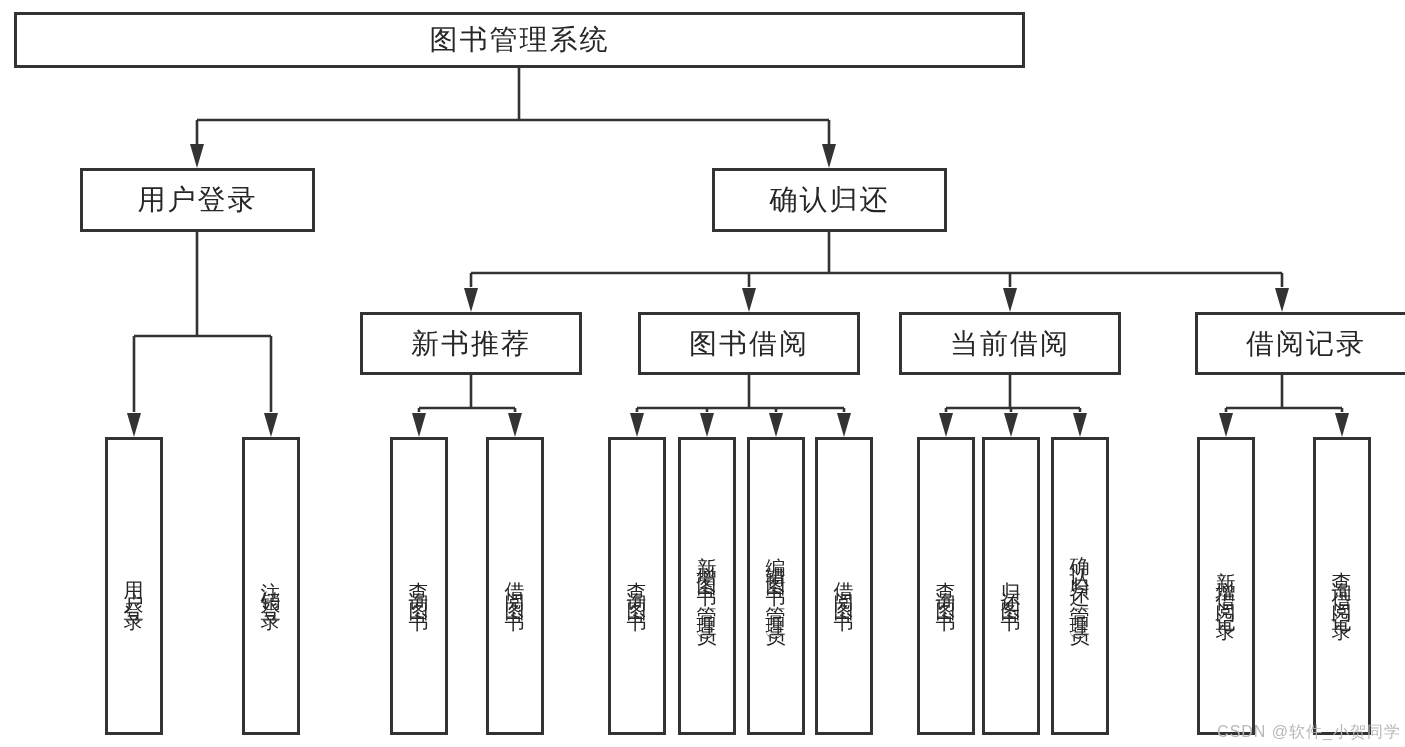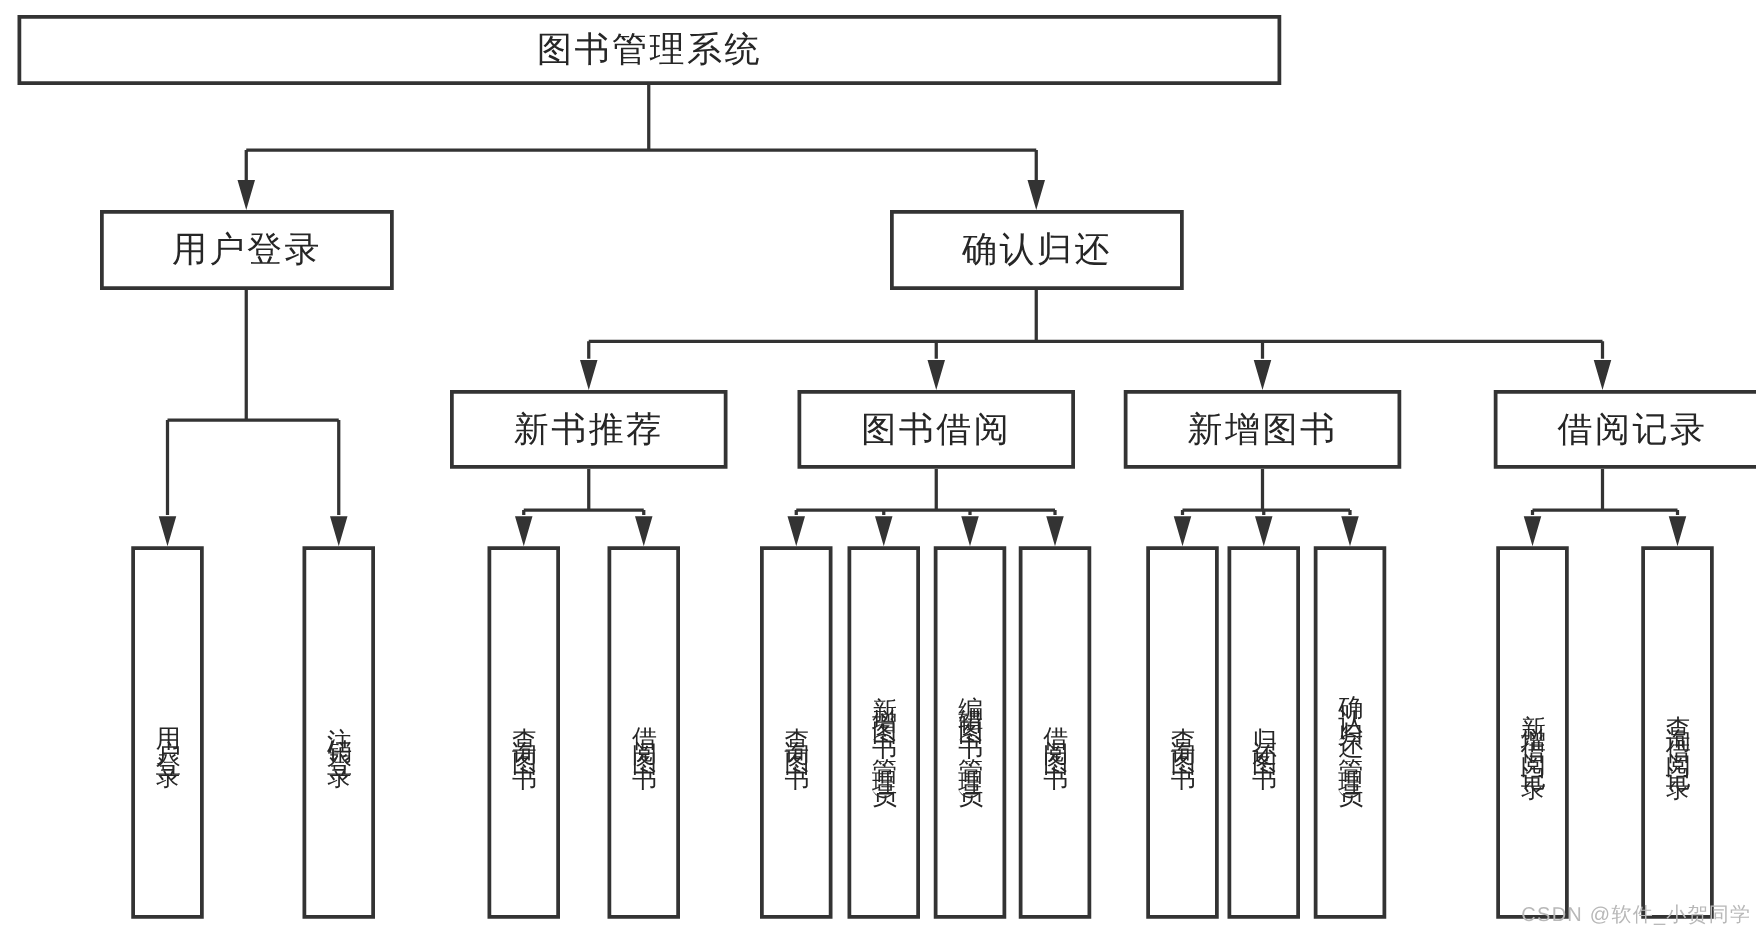--- a/index.html
+++ b/index.html
@@ -76,21 +76,21 @@
     <span>确认归还</span>
   </div>
 
   <div class="node h l3" style="left:360px">
     <span>新书推荐</span>
   </div>
   <div class="node h l3" style="left:638px">
     <span>图书借阅</span>
   </div>
   <div class="node h l3" style="left:899px">
-    <span>新增图书</span>
+    <span>当前借阅</span>
   </div>
   <div class="node h l3" style="left:1195px">
     <span>借阅记录</span>
   </div>
 
   <div class="node v" style="left:105px">
     <span class="vt">用户登录</span>
   </div>
   <div class="node v" style="left:242px">
     <span class="vt">注销登录</span>

